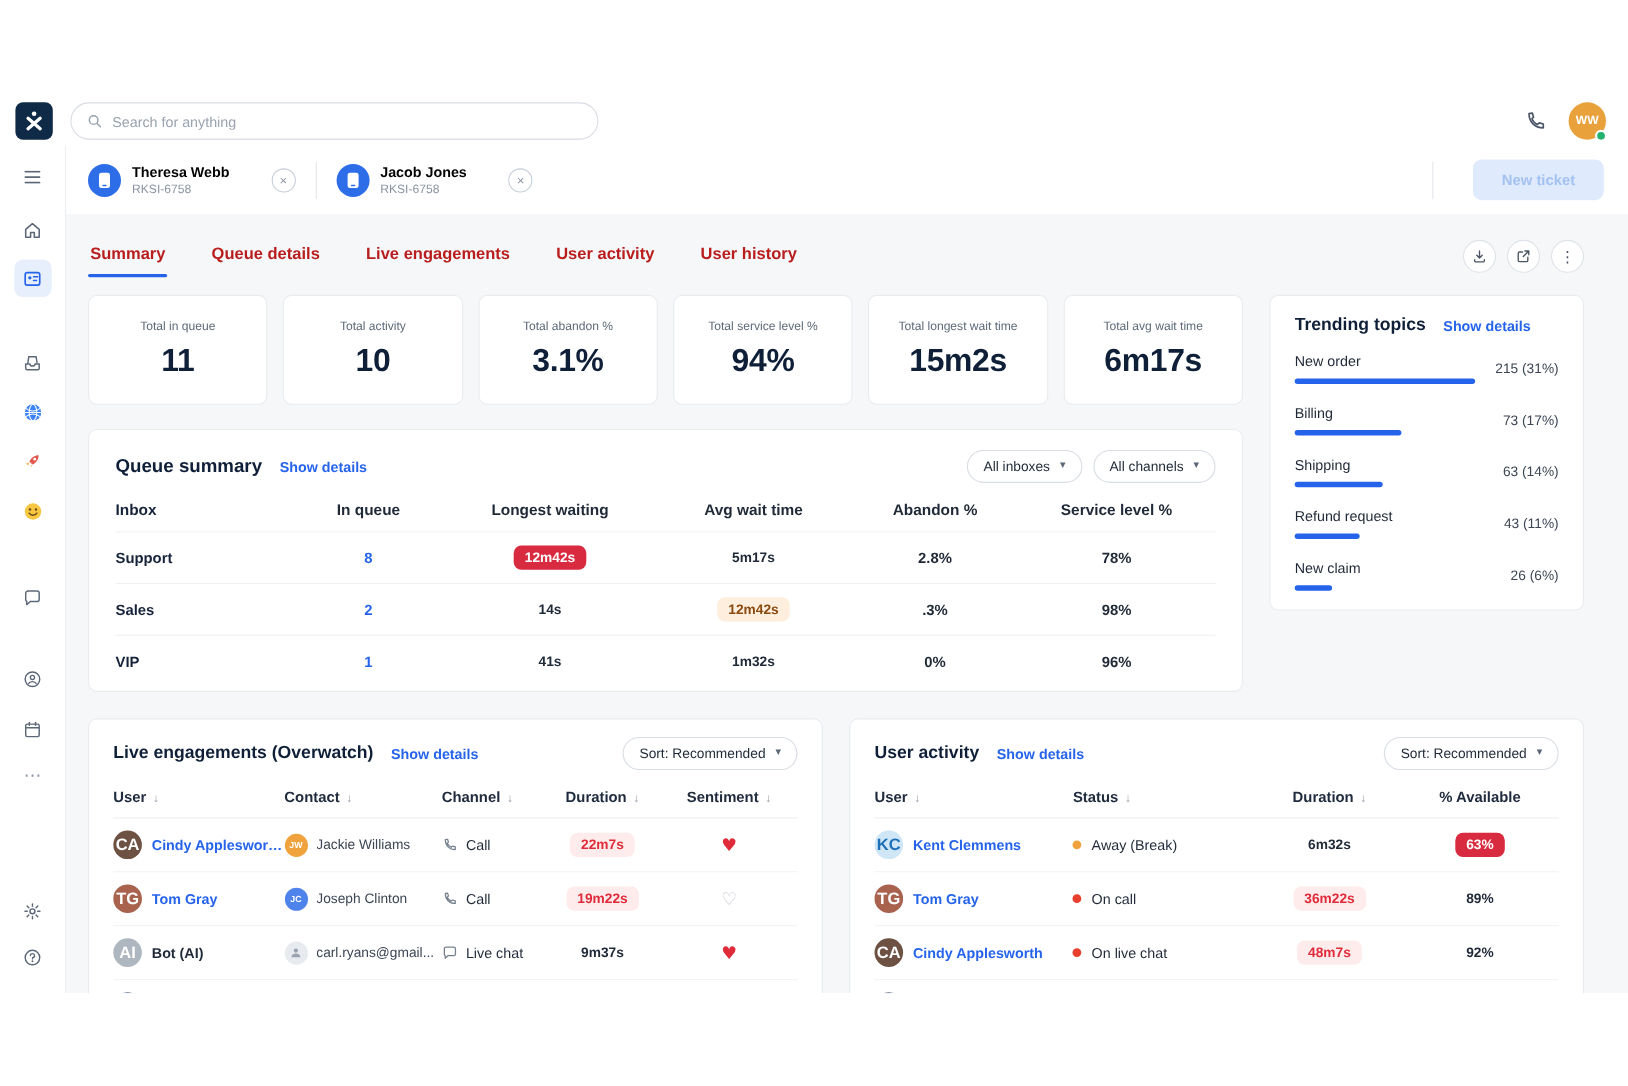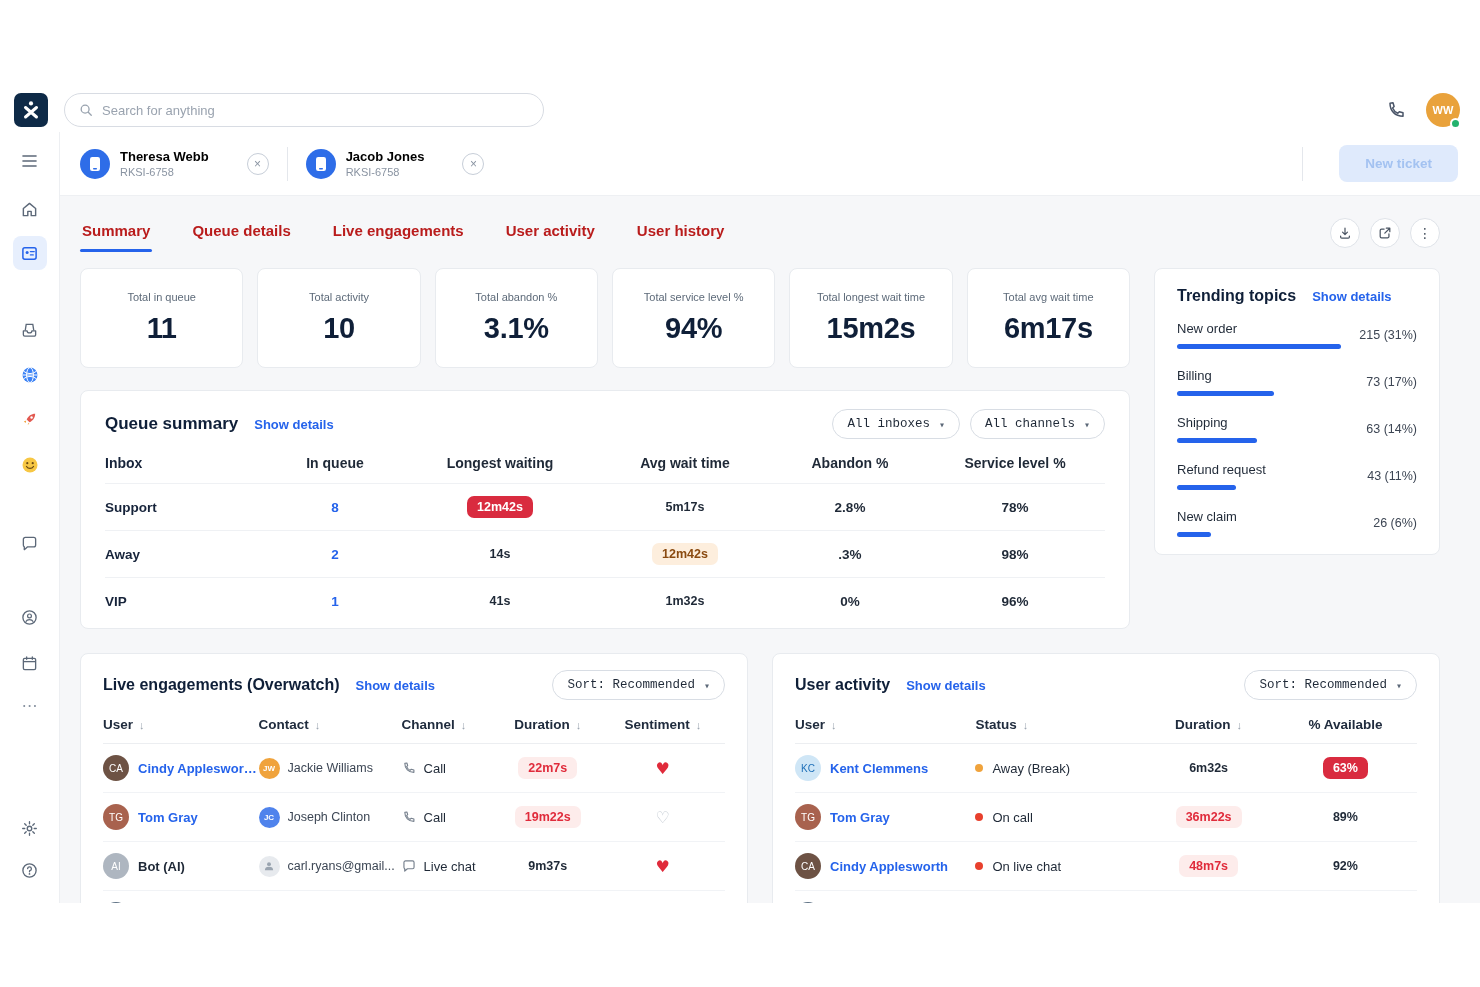--- a/index.html
+++ b/index.html
@@ -52,21 +52,21 @@
   .kpi-row { display:grid; grid-template-columns:repeat(6,1fr); gap:14px; }
   .card { background:#fff; border:1px solid #e8ebef; border-radius:8px; }
   .kpi { height:100px; display:flex; flex-direction:column; align-items:center; justify-content:center; gap:9px; }
   .kpi-label { font-size:11px; color:#5d6a79; }
   .kpi-value { font-size:29px; font-weight:800; color:#0f1f38; letter-spacing:-0.3px; }
 
   .card-head { display:flex; align-items:center; }
   .card-title { font-size:17px; font-weight:800; color:#0f1f38; }
   .details-link { font-size:13px; font-weight:700; color:#2563eb; margin-left:16px; cursor:pointer; text-decoration:none; }
   .filters { margin-left:auto; display:flex; gap:10px; }
-  .select-pill { display:flex; align-items:flex-end; gap:9px; border:1px solid #d8dde4; border-radius:17px; padding:7px 14px; font-size:12.5px; color:#1f2937; background:#fff; cursor:pointer;font-family:Liberation Mono, monospace; }
+  .select-pill { display:flex; align-items:flex-start; gap:9px; border:1px solid #d8dde4; border-radius:17px; padding:7px 14px; font-size:12.5px; color:#1f2937; background:#fff; cursor:pointer; }
   .chev { font-size:10px; color:#5c6878; }
 
   
   .queue-card { margin-top:22px; padding:18px 24px 4px; }
   .qs-row { display:grid; grid-template-columns:16% 14% 19% 18% 15% 18%; align-items:center; padding:12px 0; border-bottom:1px solid #eff1f4; font-size:13.5px; }
   .qs-row:last-child { border-bottom:none; }
   .qs-row.header { font-weight:700; color:#202c3e; font-size:14px; padding:16px 0 12px; }
   .qs-cell { text-align:center; font-weight:600; color:#1f2937; }
   .qs-cell.first { text-align:left; font-weight:700; color:#16233a; }
   .q-link { color:#2563eb; font-weight:700; cursor:pointer; }
@@ -88,21 +88,21 @@
   
   .bottom-grid { display:grid; grid-template-columns:1fr 1fr; gap:24px; margin-top:24px; }
   .bottom-card { padding:16px 22px 0; overflow:hidden; min-height:300px; }
   .sort-arrow { color:#98a1ad; font-size:11px; margin-left:6px; font-weight:400; }
   .t-head { font-weight:700; font-size:13.5px; color:#202c3e; border-bottom:1px solid #eceef1; }
   .le-grid { display:grid; grid-template-columns:25% 23% 15% 17% 20%; align-items:center; padding:11px 0; }
   .ua-grid { display:grid; grid-template-columns:29% 27% 21% 23%; align-items:center; padding:11px 0; }
   .t-row { border-bottom:1px solid #f1f3f6; font-size:13px; }
   .cell-center { text-align:center; }
   .user-cell { display:flex; align-items:center; gap:9px; min-width:0; }
-  .avatar-s { width:26px; height:26px; border-radius:50%; display:flex; align-items:center; justify-content:center; color:#fff; font-size:10px; font-weight:400; flex:0 0 auto; }
+  .avatar-s { width:26px; height:26px; border-radius:50%; display:flex; align-items:center; justify-content:center; color:#fff; font-size:15px; font-weight:700; flex:0 0 auto; }
   .avatar-xs { width:21px; height:21px; border-radius:50%; display:flex; align-items:center; justify-content:center; color:#fff; font-size:8px; font-weight:700; flex:0 0 auto; }
   .avatar-person { background:#e7eaee; }
   .name-link { color:#2563eb; font-weight:700; white-space:nowrap; overflow:hidden; text-overflow:ellipsis; cursor:pointer; }
   .name-plain { color:#1f2937; font-weight:600; }
   .contact-cell { display:flex; align-items:center; gap:8px; color:#3c4654; font-size:12.5px; min-width:0; }
   .contact-cell span.txt { white-space:nowrap; overflow:hidden; text-overflow:ellipsis; }
   .channel-cell { display:flex; align-items:center; gap:8px; color:#1f2937; }
   .heart { font-size:16px; font-family:"DejaVu Sans",sans-serif; }
   .heart.negative { color:#e02b3b; }
   .heart.neutral { color:#c3cad2; }
@@ -351,21 +351,21 @@
                 </div>
                 <div class="qs-row">
                   <span class="qs-cell first">Support</span>
                   <span class="qs-cell"><a class="q-link">8</a></span>
                   <span class="qs-cell"><span class="pill danger">12m42s</span></span>
                   <span class="qs-cell"><span class="pill none">5m17s</span></span>
                   <span class="qs-cell">2.8%</span>
                   <span class="qs-cell">78%</span>
                 </div>
                 <div class="qs-row">
-                  <span class="qs-cell first">Away</span>
+                  <span class="qs-cell first">Sales</span>
                   <span class="qs-cell"><a class="q-link">2</a></span>
                   <span class="qs-cell"><span class="pill none">14s</span></span>
                   <span class="qs-cell"><span class="pill warning">12m42s</span></span>
                   <span class="qs-cell">.3%</span>
                   <span class="qs-cell">98%</span>
                 </div>
                 <div class="qs-row">
                   <span class="qs-cell first">VIP</span>
                   <span class="qs-cell"><a class="q-link">1</a></span>
                   <span class="qs-cell"><span class="pill none">41s</span></span>

